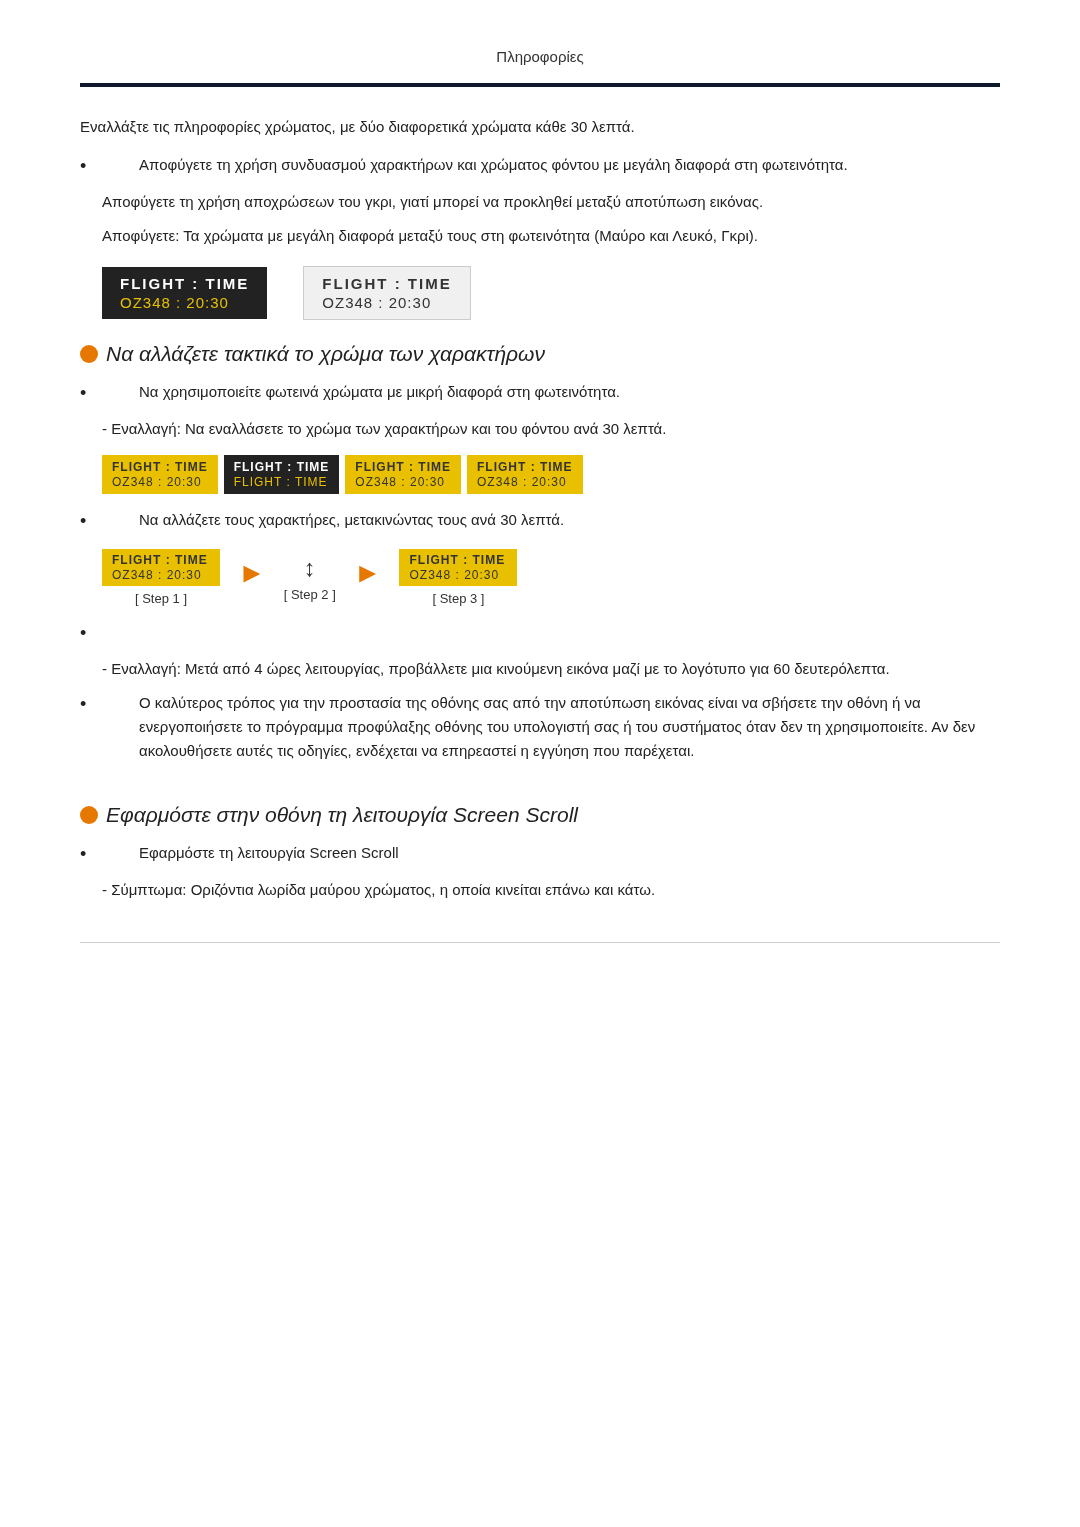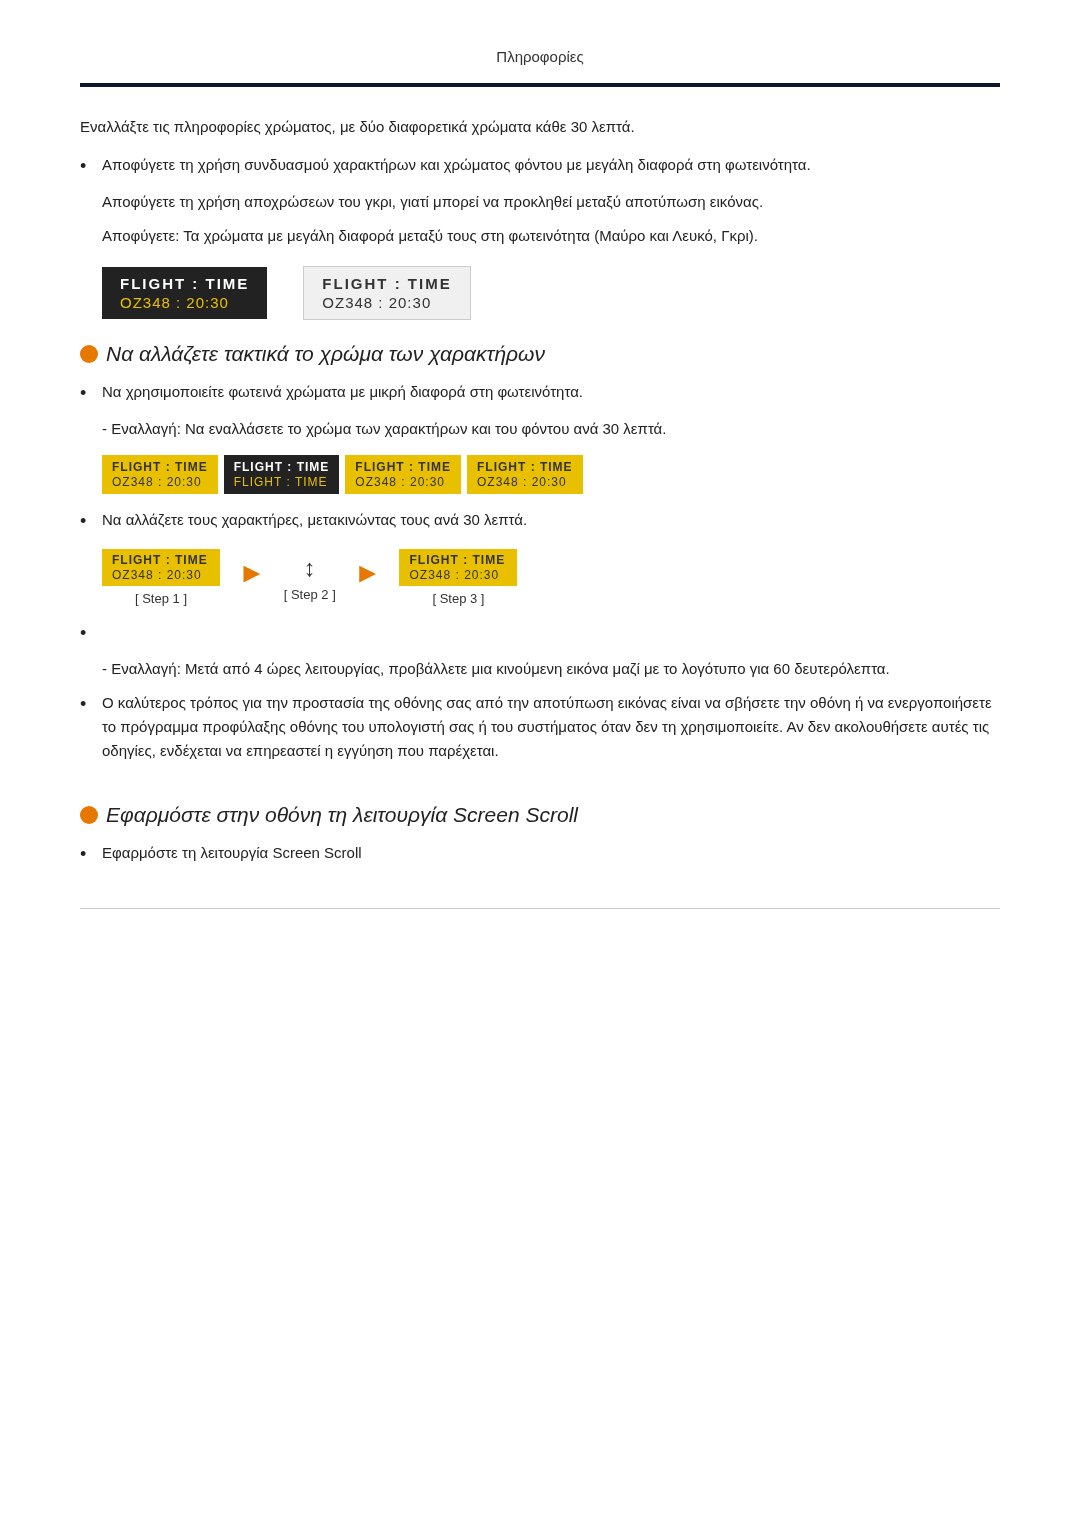--- a/index.html
+++ b/index.html
@@ -36,20 +36,21 @@
       margin-bottom: 10px;
     }
     .bullet-dot {
       min-width: 22px;
       font-size: 18px;
       line-height: 1.5;
     }
     .bullet-content {
       flex: 1;
       line-height: 1.6;
+      margin-left: 37px;
     }
 
     .indented-text {
       margin-left: 22px;
       margin-bottom: 10px;
       line-height: 1.6;
     }
 
     
     .flight-demo-row {
@@ -333,15 +334,18 @@
   <div class="orange-bullet-heading" style="margin-top: 40px;">
     <span class="orange-circle"></span>
     <span>Εφαρμόστε στην οθόνη τη λειτουργία Screen Scroll</span>
   </div>
 
   <div class="bullet-item">
     <span class="bullet-dot">•</span>
     <span class="bullet-content">Εφαρμόστε τη λειτουργία Screen Scroll</span>
   </div>
 
+  <div class="indented-text">
+    <span>- Σύμπτωμα: Οριζόντια λωρίδα μαύρου χρώματος, η οποία κινείται επάνω και κάτω.</span>
+  </div>
 
   <hr class="section-divider">
 </div>
 
 </body></html>

